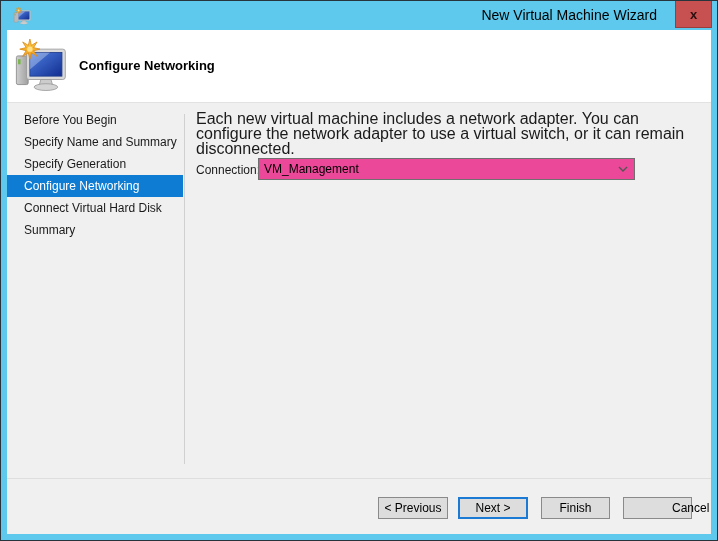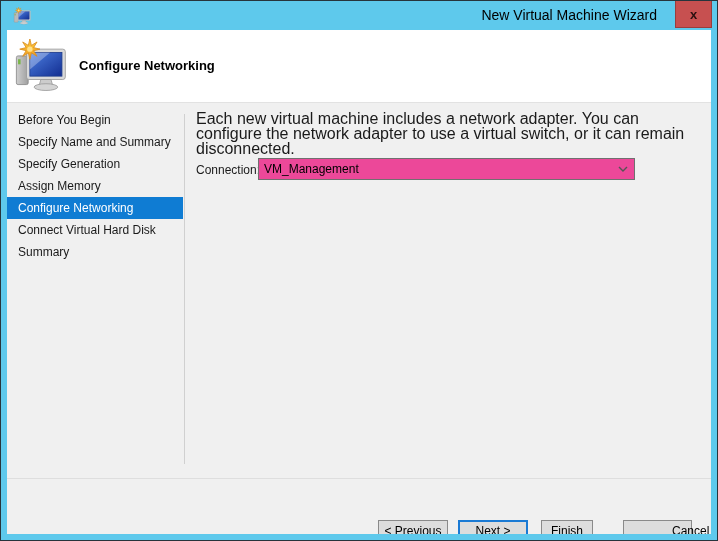--- a/index.html
+++ b/index.html
@@ -40,21 +40,21 @@
   }
   .wizard-header .big-icon{ position:absolute; left:6px; top:6px; width:54px; height:60px; }
   .wizard-header .page-title{
     position:absolute; left:72px; top:28px;
     font-size:13px; font-weight:bold; color:#000;
   }
 
   
   .sidebar{ position:absolute; left:0; top:79px; width:176px; }
   .side-item{
-    height:22px; line-height:22px; padding-left:11px;
+    height:22px; line-height:22px; padding-left:17px;
     font-size:12px; color:#1a1a1a; white-space:nowrap; cursor:default;
   }
   .side-item.indent{ padding-left:28px; }
   .side-item.active{ background:#0f7cd3; color:#ffffff; }
   .vline{
     position:absolute; left:177px; top:84px; height:350px; width:1px;
     background:#d0d0d0;
   }
 
   
@@ -79,26 +79,25 @@
   
   .footer-line{
     position:absolute; left:0; right:0; top:448px; height:1px; background:#dedede;
   }
   .btn{
     position:absolute; top:467px; height:22px; width:70px;
     background:#dddddd; border:1px solid #8a8a8a;
     font-family:"Liberation Sans", sans-serif;
     font-size:12px; color:#000; text-align:center; line-height:19px;
     cursor:default;
-    margin-top:23px;
   }
   .btn.default{ border:2px solid #1a7ad4; line-height:17px; }
   .btn-previous{ left:371px; }
   .btn-next{ left:451px; }
-  .btn-finish{ left:534px; width:52px; }
+  .btn-finish{ left:534px; width:69px; }
   .btn-cancel{ left:616px; width:69px;padding-left:48px; }
 </style>
 </head>
 <body>
 
 <div class="window">
 
   <div class="titlebar">
     <svg class="titlebar-icon" viewBox="0 0 64 64">
       <defs>
@@ -149,21 +148,20 @@
         <polygon fill="url(#hStar)" stroke="#d98c1f" stroke-width="1" points="20,0 21.8,7.6 28.5,3.5 24.4,10.2 32,12 24.4,13.8 28.5,20.5 21.8,16.4 20,24 18.2,16.4 11.5,20.5 15.6,13.8 8,12 15.6,10.2 11.5,3.5 18.2,7.6"></polygon>
         <circle cx="20" cy="12" r="3.2" fill="#ffe08a"></circle>
       </svg>
       <div class="page-title">Configure Networking</div>
     </div>
 
     <div class="sidebar">
       <div class="side-item">Before You Begin</div>
       <div class="side-item">Specify Name and Summary</div>
       <div class="side-item">Specify Generation</div>
-      <div class="side-item">Assign Memory</div>
       <div class="side-item active">Configure Networking</div>
       <div class="side-item">Connect Virtual Hard Disk</div>
       <div class="side-item">Summary</div>
     </div>
     <div class="vline"></div>
 
     <div class="content-desc">Each new virtual machine includes a network adapter. You can configure the network adapter to use a virtual switch, or it can remain disconnected.</div>
 
     <div class="connection-row">
       <span class="connection-label">Connection:</span>

